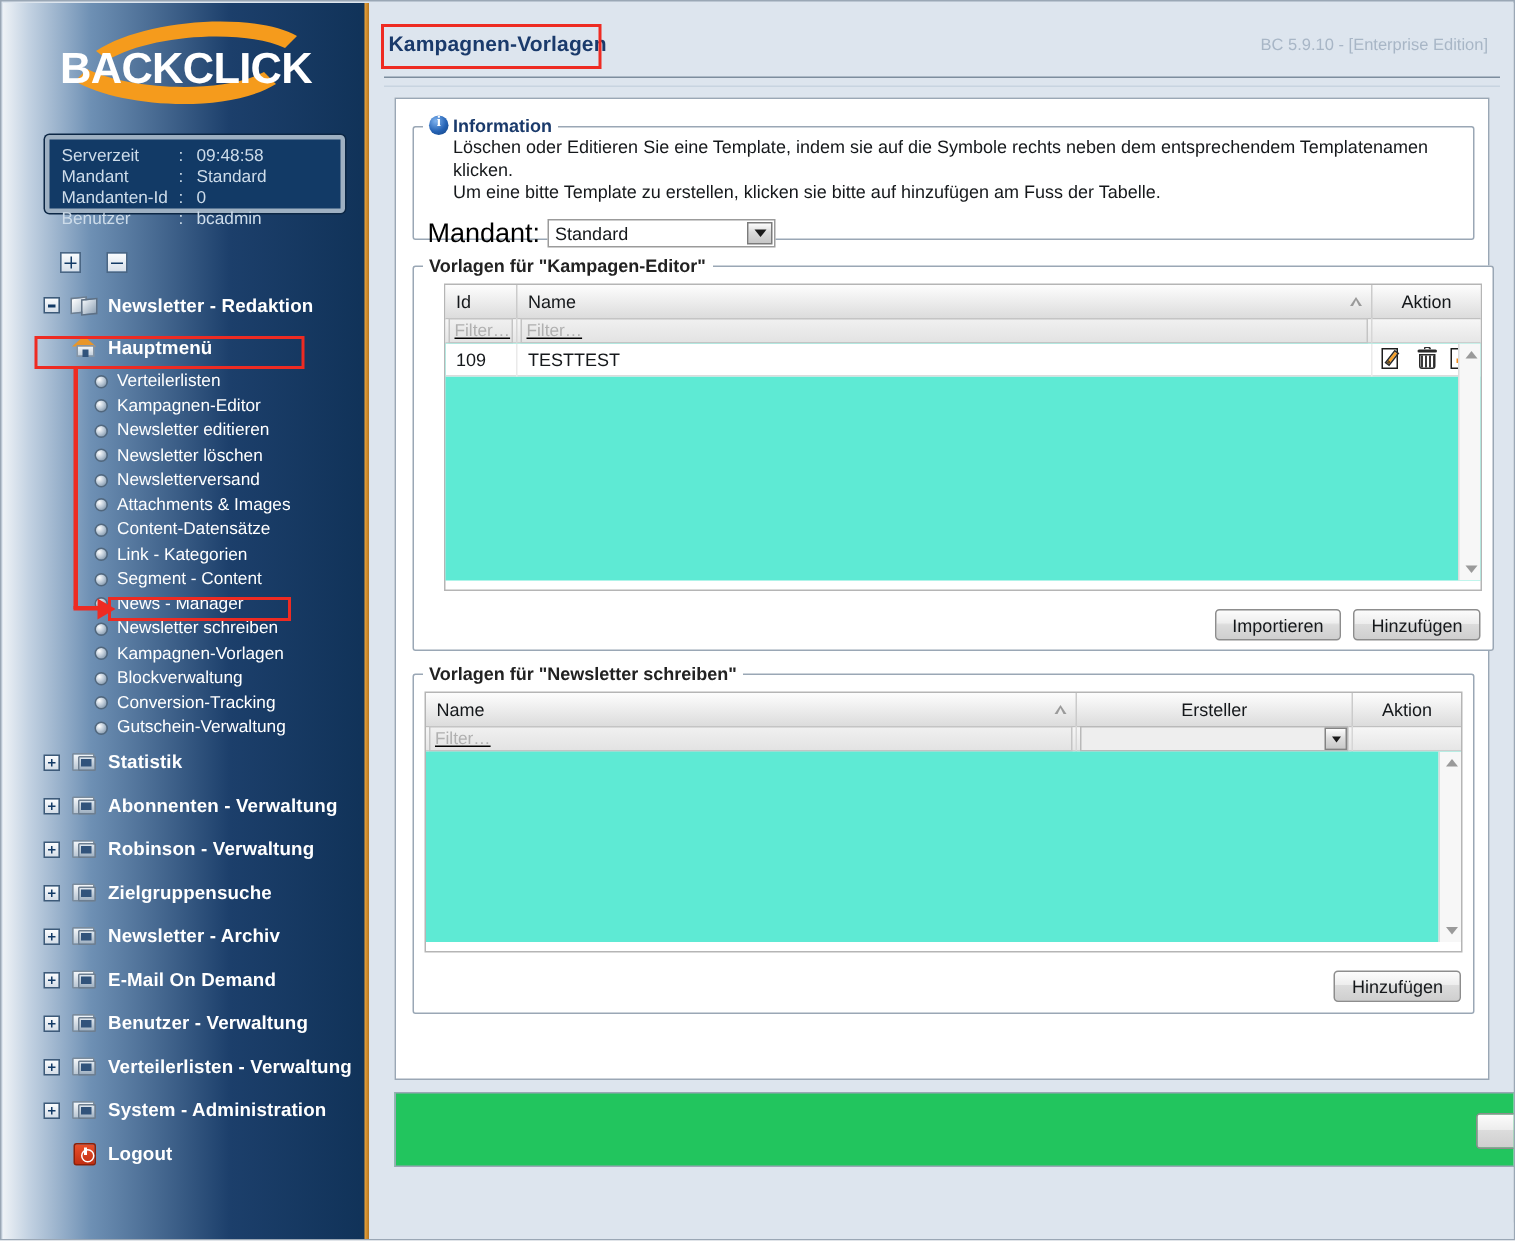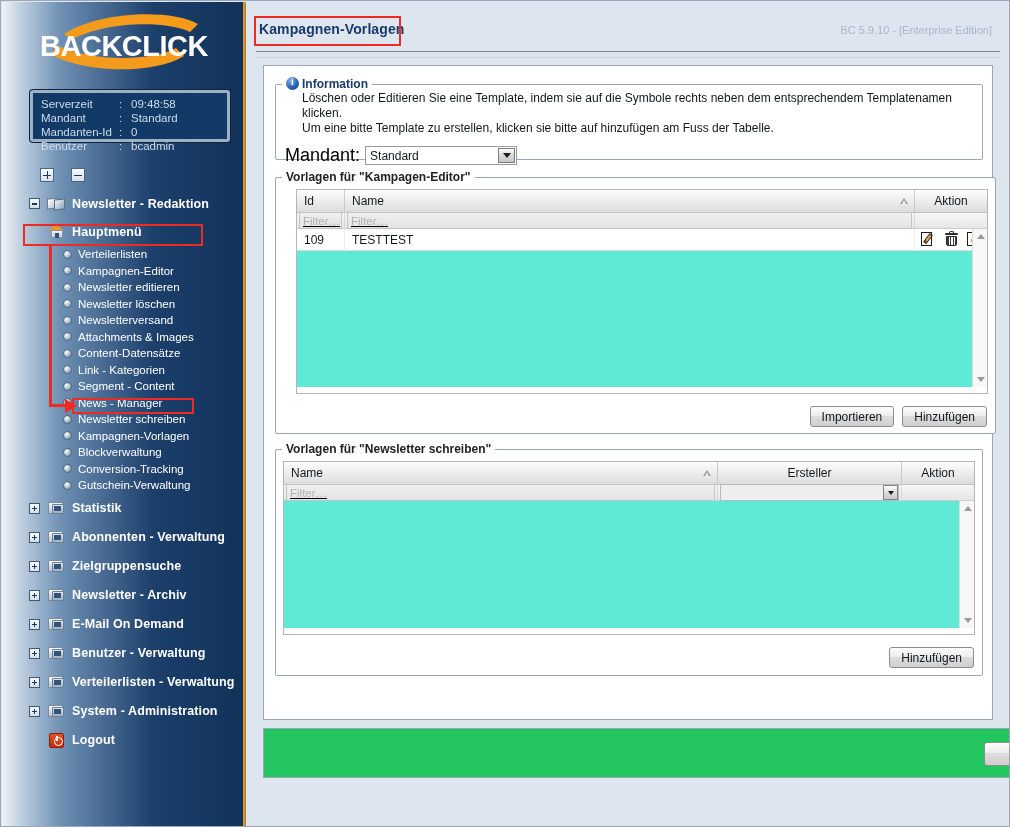--- a/index.html
+++ b/index.html
@@ -687,20 +687,29 @@
           <span class="lbl">Statistik</span>
         </div>
         <div class="nav-top">
           <span class="tgl plus"></span>
           <span class="folder-ico">
               <span class="bk"></span>
               <span class="fr"></span>
               <span class="dot"></span>
             </span>
           <span class="lbl">Abonnenten - Verwaltung</span>
+        </div>
+        <div class="nav-top">
+          <span class="tgl plus"></span>
+          <span class="folder-ico">
+              <span class="bk"></span>
+              <span class="fr"></span>
+              <span class="dot"></span>
+            </span>
+          <span class="lbl">Robinson - Verwaltung</span>
         </div>
         <div class="nav-top">
           <span class="tgl plus"></span>
           <span class="folder-ico">
               <span class="bk"></span>
               <span class="fr"></span>
               <span class="dot"></span>
             </span>
           <span class="lbl">Zielgruppensuche</span>
         </div>

